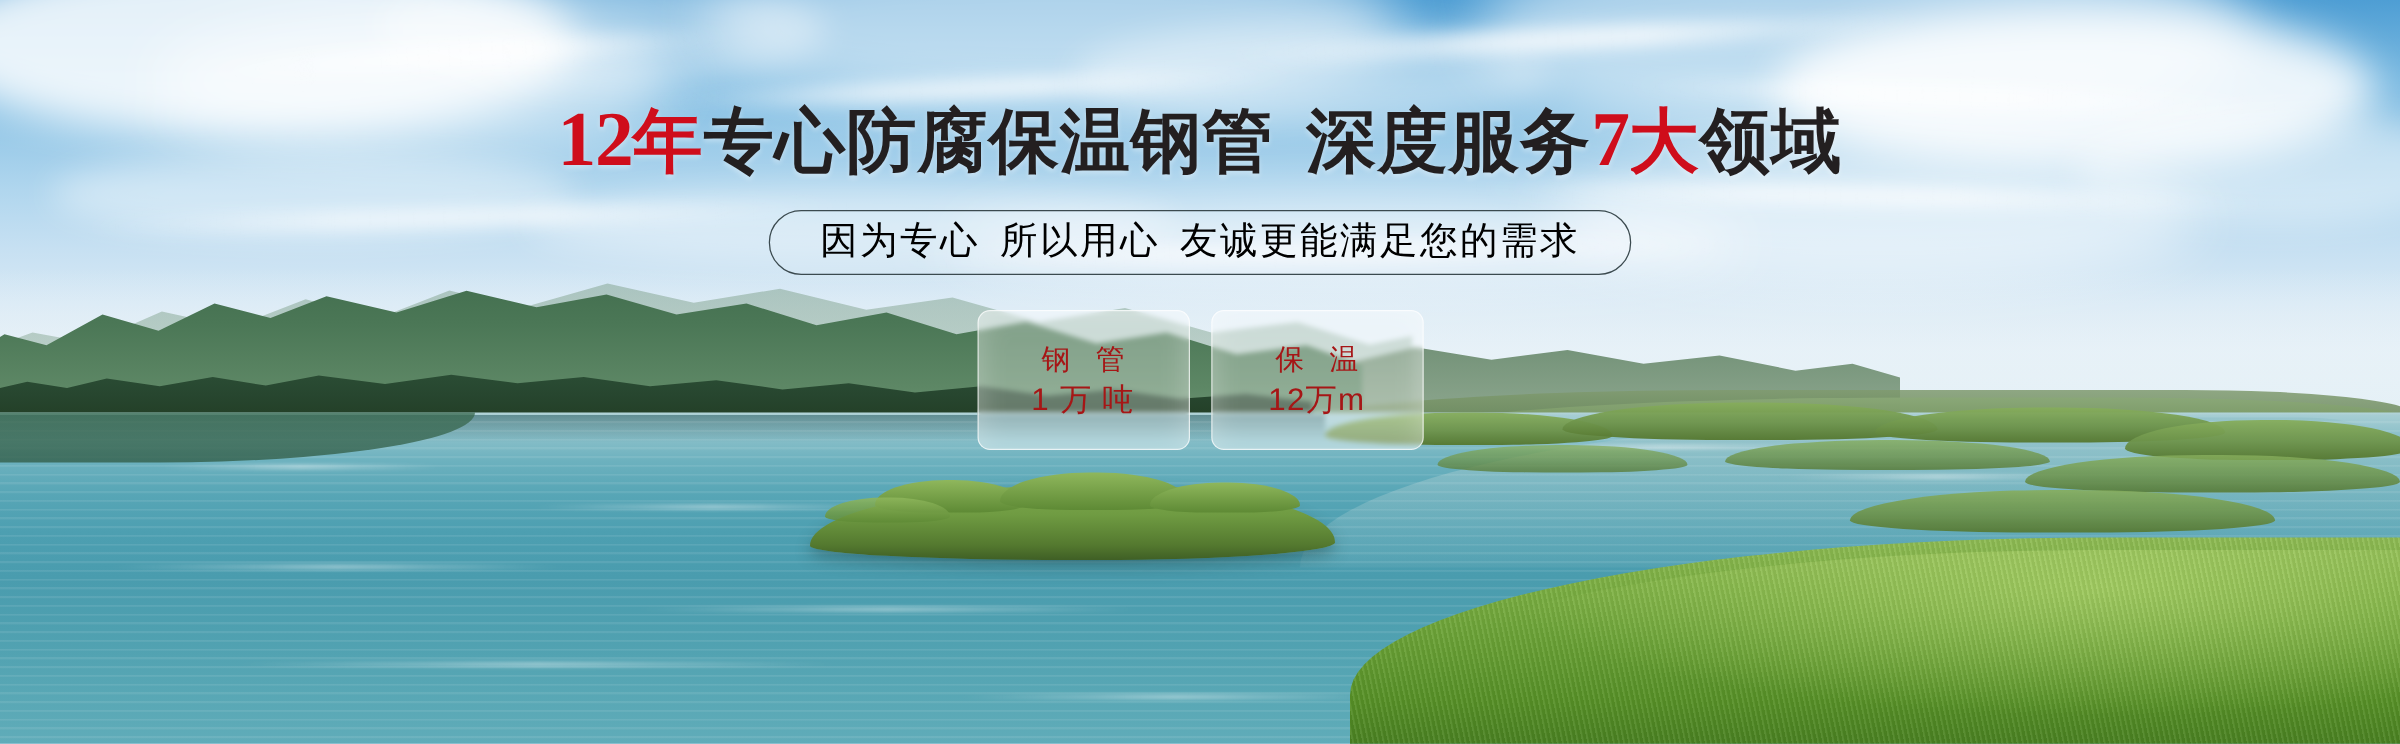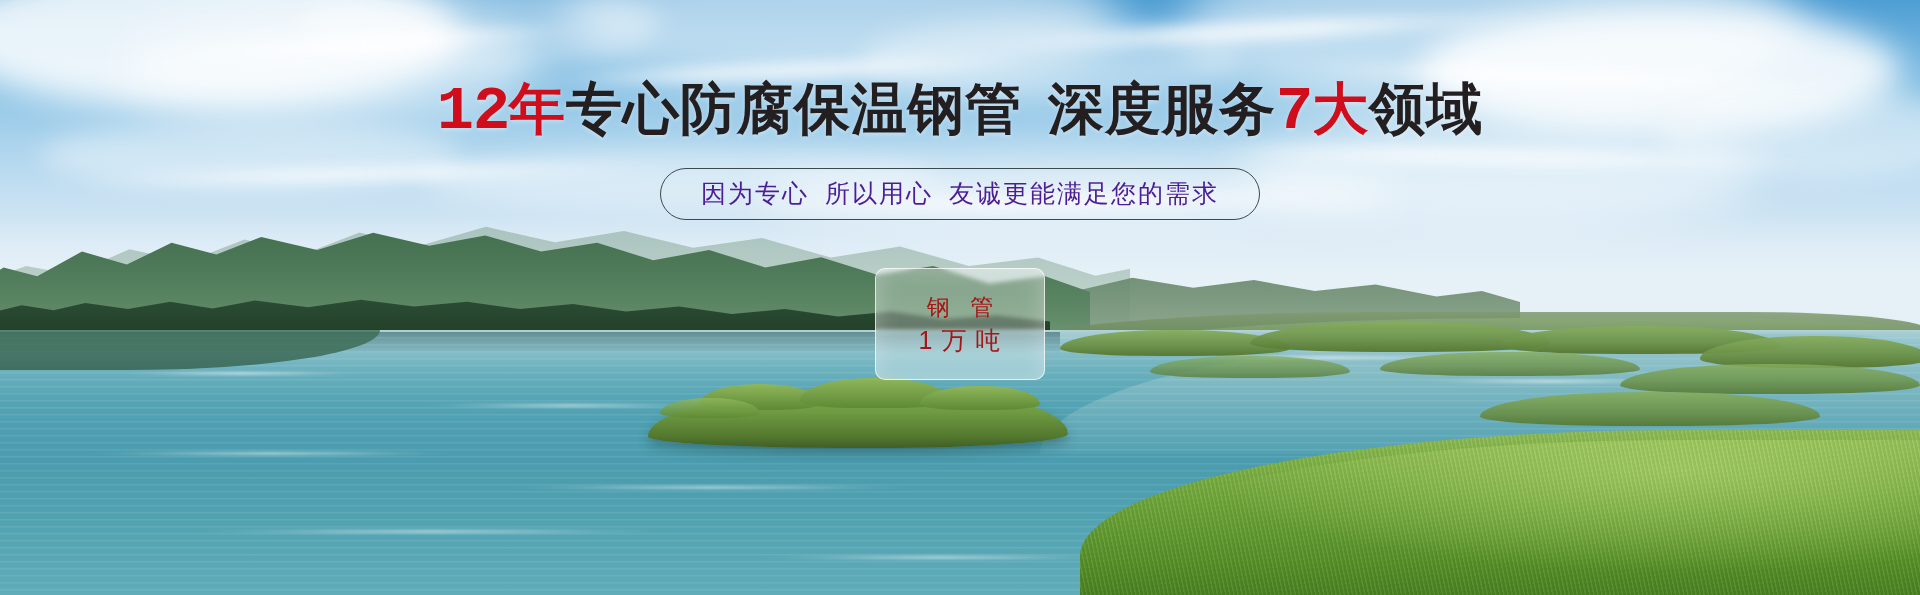--- a/index.html
+++ b/index.html
@@ -220,21 +220,21 @@
   
   .content {
     position:absolute; left:0; top:0; width:1920px; height:595px;
   }
 
   .headline {
     position:absolute;
     left:0; top:82px; width:1920px;
     text-align:center;
     white-space:nowrap;
-    font-family:Liberation Mono, monospace;
+    font-family:Liberation Serif, serif;
     font-weight:bold;
     font-size:56px;
     line-height:60px;
     letter-spacing:1px;
     color:#231f20;
     text-shadow:0 2px 4px rgba(255,255,255,.35);
   }
   .headline .num {
     color:#cf0d1b;
     font-size:62px;
@@ -249,33 +249,33 @@
   .subtitle-wrap {
     position:absolute;
     left:0; top:168px; width:1920px;
     text-align:center;
   }
   .subtitle {
     display:inline-block;
     padding:9px 40px 11px;
     border:1.5px solid #3b4a4f;
     border-radius:28px;
-    font-size:25px;
+    font-size:30px;
     line-height:30px;
-    color:#4c1d95;
+    color:#000000;
     letter-spacing:2px;
     white-space:nowrap;
     background:rgba(255,255,255,0.06);
   }
   .subtitle .sp { display:inline-block; width:16px; }
 
   
   .cards {
     position:absolute;
-    left:0; top:268px; width:1920px;
+    left:0; top:248px; width:1920px;
     display:flex;
     justify-content:center;
     gap:17px;
   }
   .card {
     width:170px;
     height:112px;
     border:1px solid rgba(255,255,255,0.75);
     border-radius:10px;
     background:rgba(255,255,255,0.30);
@@ -403,17 +403,21 @@
     </div>
 
     <div class="cards">
 
       <div class="card">
         <div class="card-title">钢 管</div>
         <div class="card-value"><span>1 万 吨</span></div>
       </div>
 
 
+      <div class="card">
+        <div class="card-title">保 温</div>
+        <div class="card-value"><span>12万m</span></div>
+      </div>
 
     </div>
 
   </div>
 </div>
 
 </body></html>

